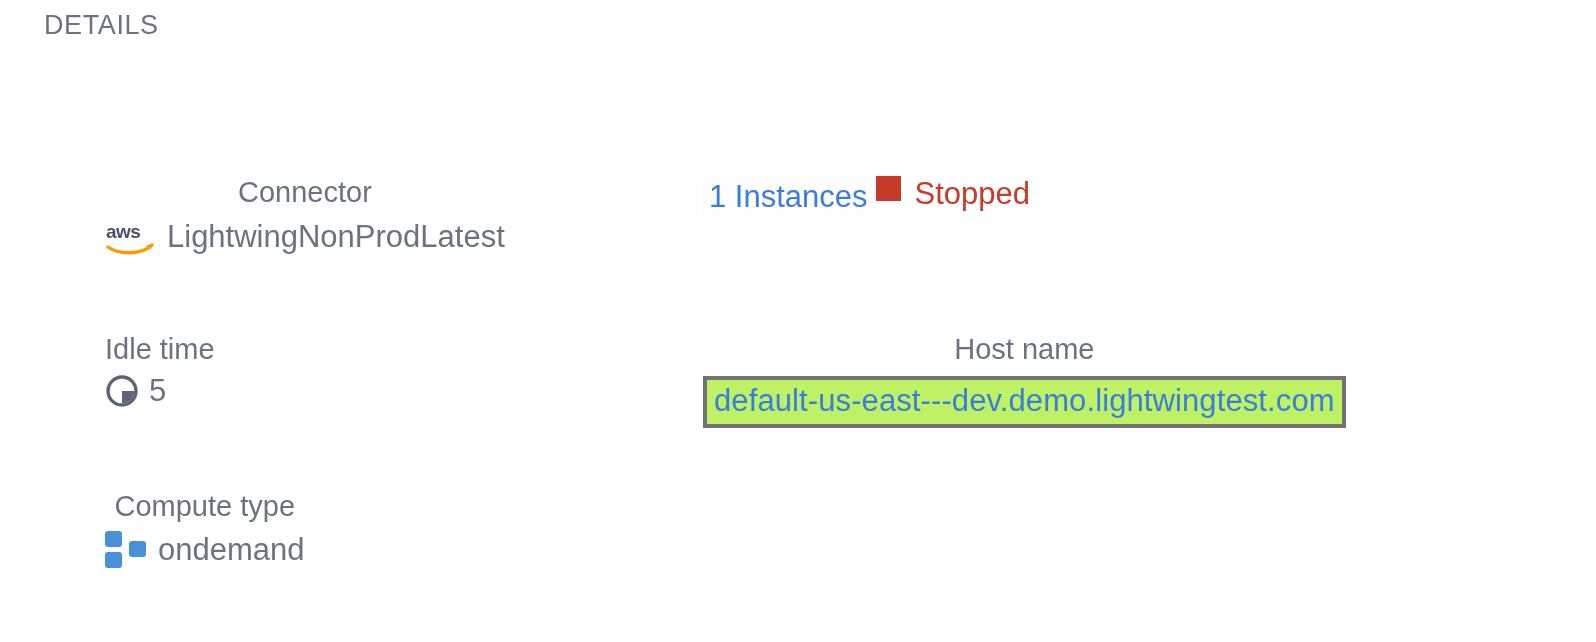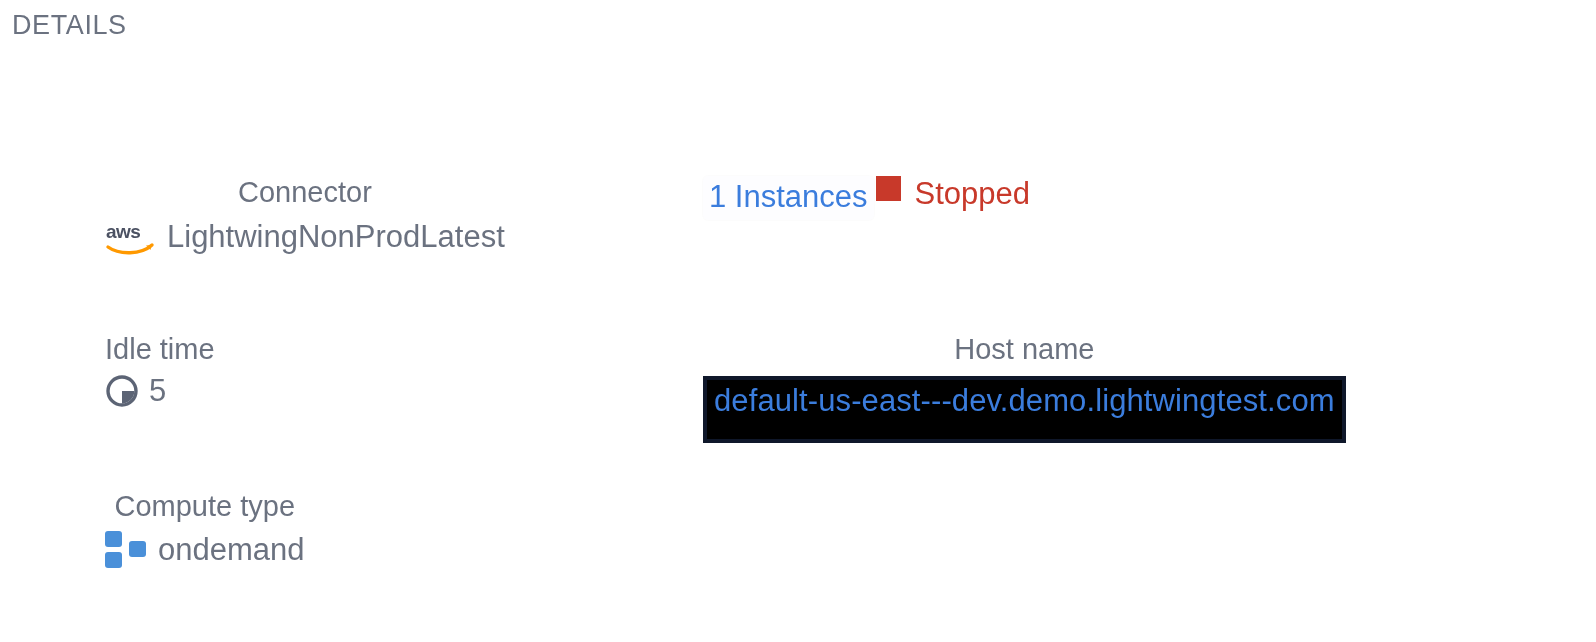--- a/index.html
+++ b/index.html
@@ -11,21 +11,21 @@
     width: 1596px;
     height: 642px;
     font-family: "Liberation Sans", sans-serif;
     -webkit-font-smoothing: antialiased;
     overflow: hidden;
     position: relative;
   }
 
   .details-heading {
     position: absolute;
-    left: 12px;
+    left: 44px;
     top: 10px;
     font-size: 27px;
     letter-spacing: 0.6px;
     color: #6b7280;
     font-weight: 400;
     white-space: nowrap;
   }
 
   .detail-grid {
     position: absolute;
@@ -133,23 +133,23 @@
     border-radius: 3px;
     display: block;
   }
   .compute-icon .sq-tl { left: 0;    top: 0;   width: 17px; height: 16px; }
   .compute-icon .sq-mr { left: 24px; top: 10px; width: 17px; height: 16px; }
   .compute-icon .sq-bl { left: 0;    top: 21px; width: 17px; height: 16px; }
 
   
   .highlight-box {
     display: inline-block;
-    border: 4px solid #0f172a;
-    background: #000000;
-    padding: 3px 7px 20px 7px;
+    border: 4px solid #737373;
+    background: #bef264;
+    padding: 3px 7px 5px 7px;
     margin-top: 2px;
     box-sizing: border-box;
   }
   .highlight-box .link-text {
     font-size: 31px;
     color: #3b7ddd;
     text-decoration: none;
     white-space: nowrap;
     letter-spacing: 0.1px;
     cursor: pointer;

